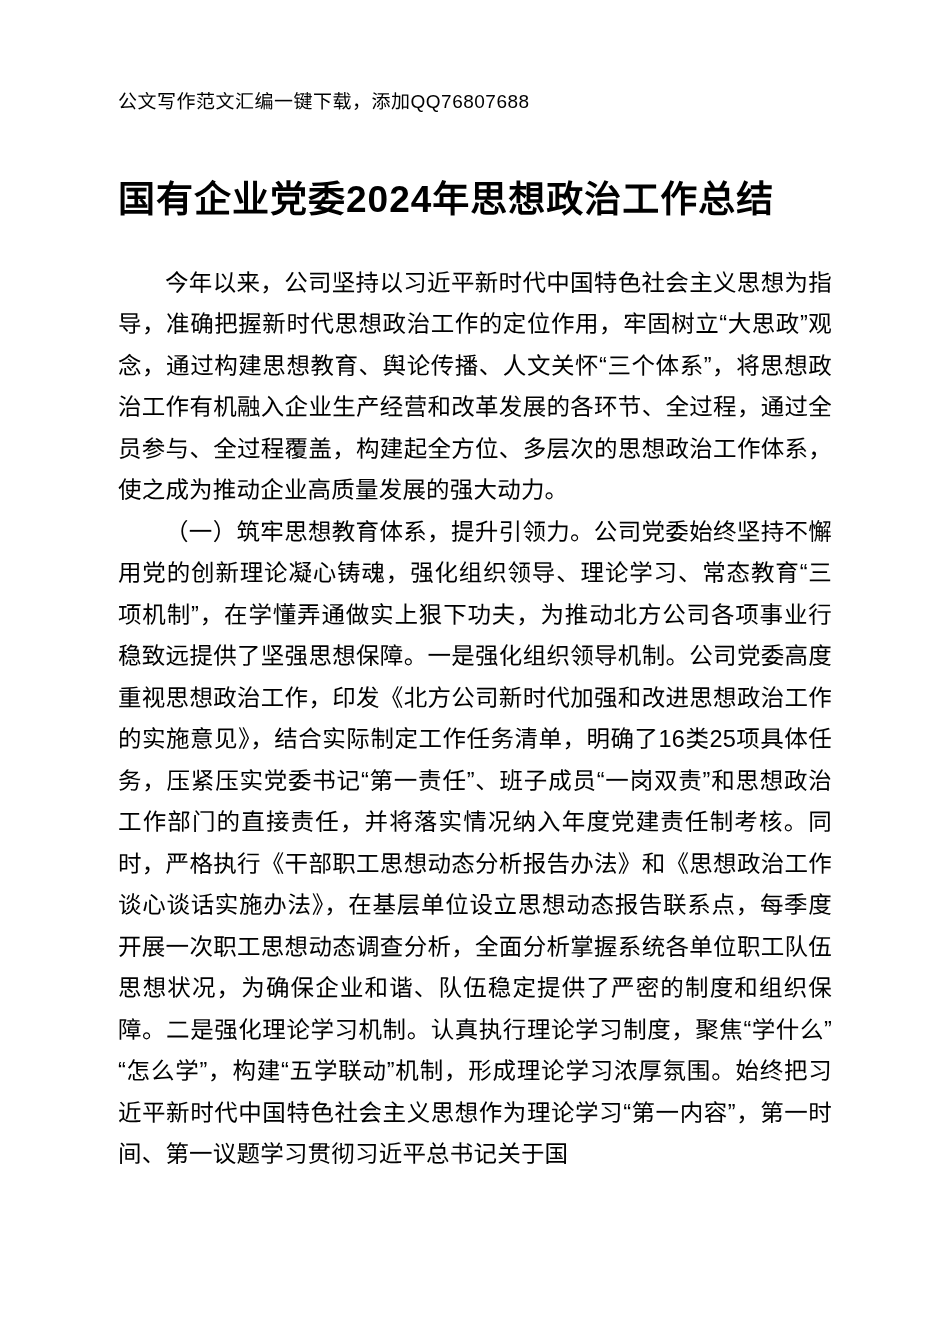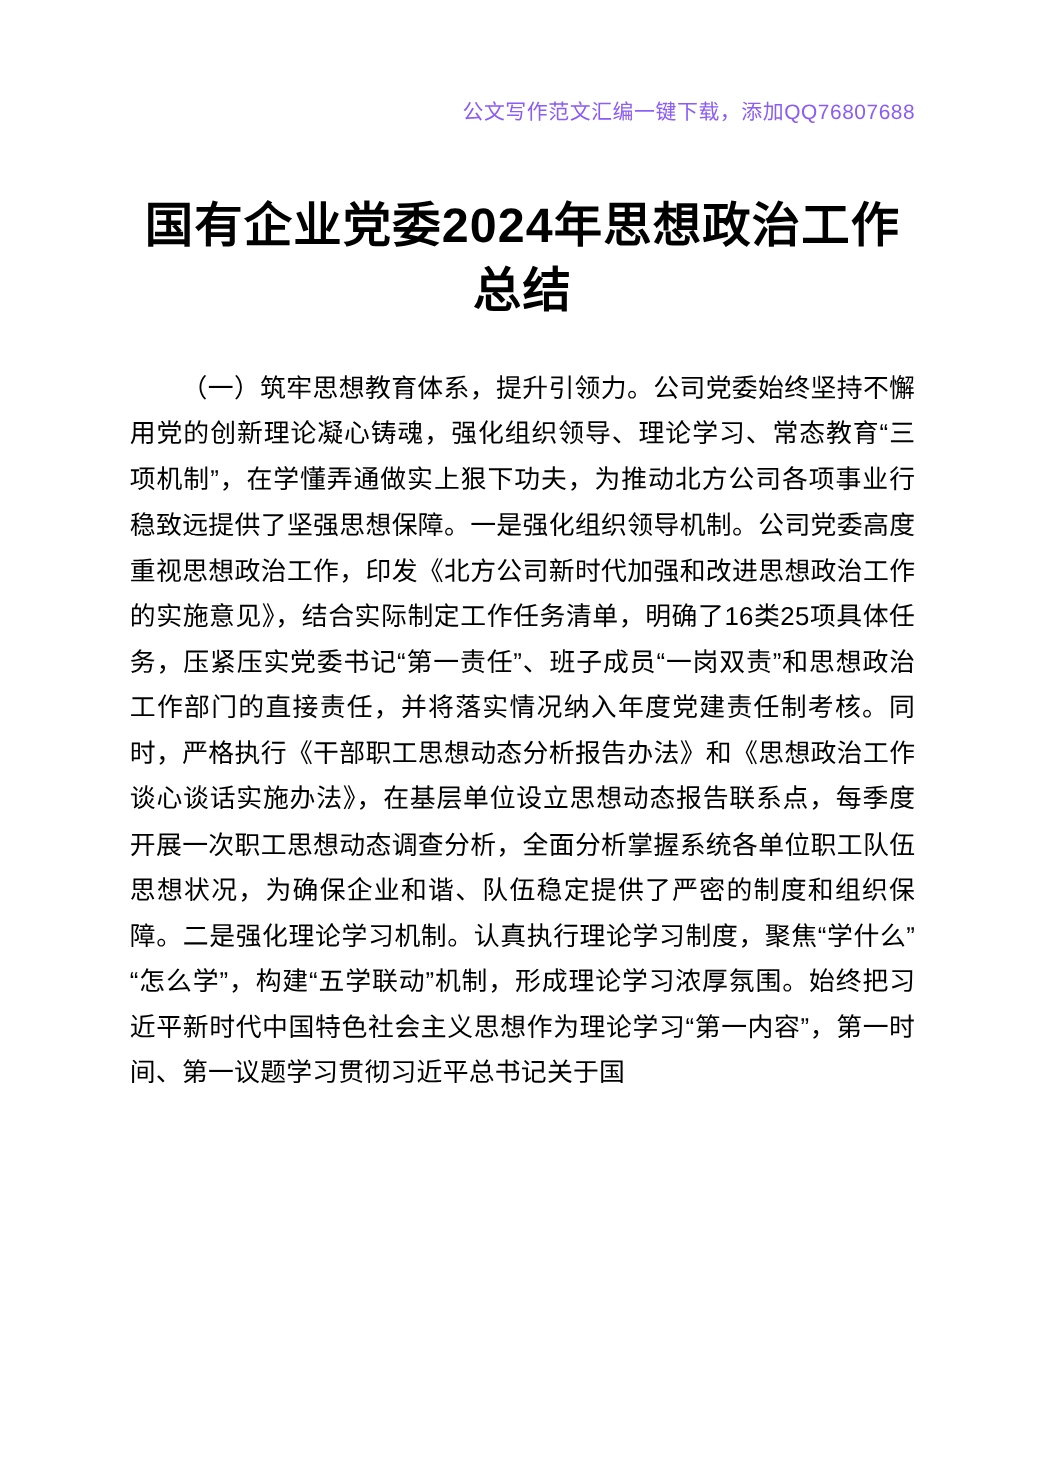--- a/index.html
+++ b/index.html
@@ -17,31 +17,30 @@
   .page {
     position: relative;
     width: 950px;
     height: 1344px;
     box-sizing: border-box;
     padding: 0 118px;
     background: #ffffff;
   }
   .watermark {
     margin-top: 86px;
-    text-align: right;
-    color: #8b5cf6;
+    text-align: left;
+    color: #000000;
     font-size: 19px;
     letter-spacing: 0.5px;
     font-family: "Liberation Sans", sans-serif;
     white-space: nowrap;
   }
   .doc-title {
     margin-top: 62px;
-    text-align: center;
-    font-size: 44px;
+    font-size: 37px;
     font-weight: bold;
     letter-spacing: 1px;
     line-height: 1.35;
     font-family: "Liberation Sans", sans-serif;
   }
   .body-text {
     margin-top: 38px;
     font-size: 23.5px;
     line-height: 41.5px;
     text-align: justify;
@@ -61,16 +60,17 @@
 </head>
 <body>
 
 <div class="page">
 
   <div class="watermark">公文写作范文汇编一键下载，添加QQ76807688</div>
 
   <h1 class="doc-title">国有企业党委2024年思想政治工作总结</h1>
 
   <div class="body-text">
+    <p class="para">今年以来，公司坚持以习近平新时代中国特色社会主义思想为指导，准确把握新时代思想政治工作的定位作用，牢固树立“大思政”观念，通过构建思想教育、舆论传播、人文关怀“三个体系”，将思想政治工作有机融入企业生产经营和改革发展的各环节、全过程，通过全员参与、全过程覆盖，构建起全方位、多层次的思想政治工作体系，使之成为推动企业高质量发展的强大动力。</p>
     <p class="para">（一）筑牢思想教育体系，提升引领力。公司党委始终坚持不懈用党的创新理论凝心铸魂，强化组织领导、理论学习、常态教育“三项机制”，在学懂弄通做实上狠下功夫，为推动北方公司各项事业行稳致远提供了坚强思想保障。一是强化组织领导机制。公司党委高度重视思想政治工作，印发《北方公司新时代加强和改进思想政治工作的实施意见》，结合实际制定工作任务清单，明确了16类25项具体任务，压紧压实党委书记“第一责任”、班子成员“一岗双责”和思想政治工作部门的直接责任，并将落实情况纳入年度党建责任制考核。同时，严格执行《干部职工思想动态分析报告办法》和《思想政治工作谈心谈话实施办法》，在基层单位设立思想动态报告联系点，每季度开展一次职工思想动态调查分析，全面分析掌握系统各单位职工队伍思想状况，为确保企业和谐、队伍稳定提供了严密的制度和组织保障。二是强化理论学习机制。认真执行理论学习制度，聚焦“学什么”“怎么学”，构建“五学联动”机制，形成理论学习浓厚氛围。始终把习近平新时代中国特色社会主义思想作为理论学习“第一内容”，第一时间、第一议题学习贯彻习近平总书记关于国</p>
   </div>
 
 </div>
 
 </body></html>

